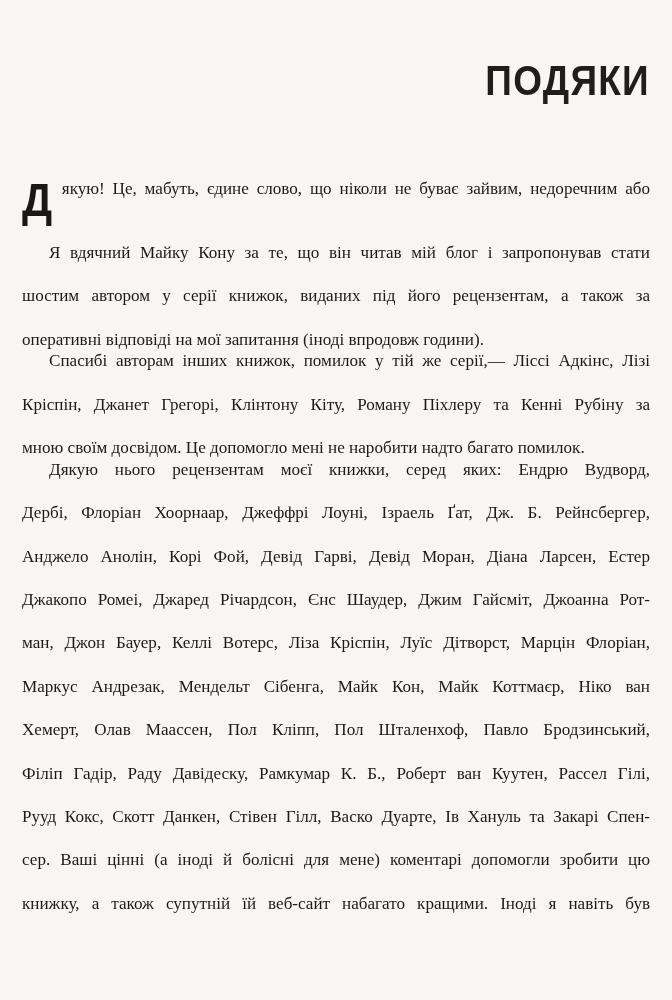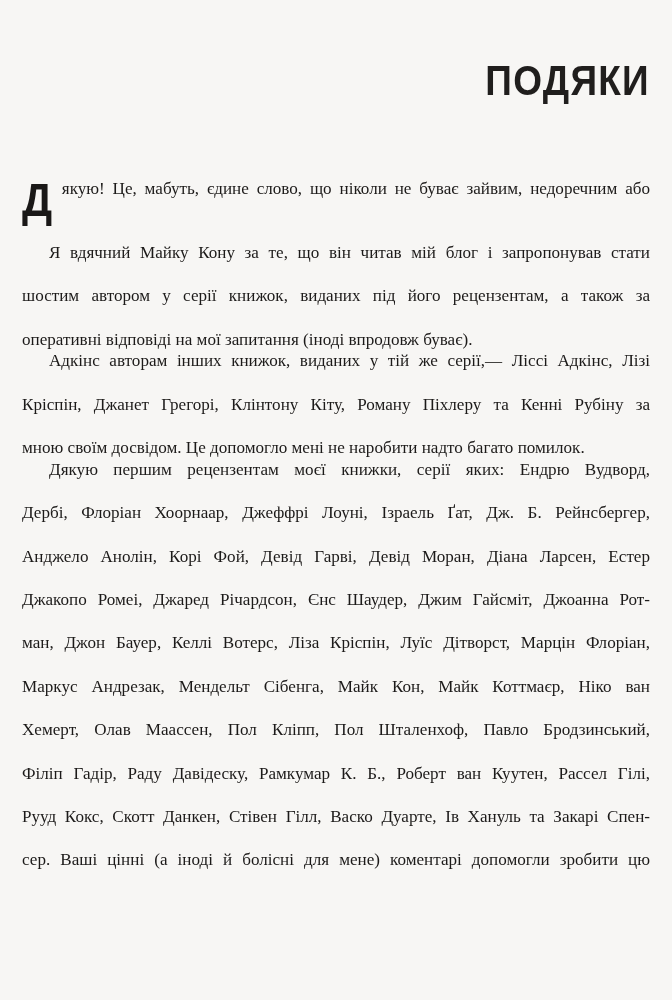--- a/index.html
+++ b/index.html
@@ -116,40 +116,41 @@
     <p class="para first">
       <span class="dropcap">Д</span>
       <span class="lines">
           <span class="ln">якую! Це, мабуть, єдине слово, що ніколи не буває зайвим, недоречним або</span>
         </span>
     </p>
     <p class="para">
       <span class="lines">
           <span class="ln indent">Я вдячний Майку Кону за те, що він читав мій блог і запропонував стати</span>
           <span class="ln">шостим автором у серії книжок, виданих під його рецензентам, а також за</span>
-          <span class="ln last">оперативні відповіді на мої запитання (іноді впродовж буває).</span>
+          <span class="ln last">оперативні відповіді на мої запитання (іноді впродовж години).</span>
         </span>
     </p>
     <p class="para">
       <span class="lines">
-          <span class="ln indent">Адкінс авторам інших книжок, виданих у тій же серії,— Ліссі Адкінс, Лізі</span>
+          <span class="ln indent">Спасибі авторам інших книжок, помилок у тій же серії,— Ліссі Адкінс, Лізі</span>
           <span class="ln">Кріспін, Джанет Грегорі, Клінтону Кіту, Роману Піхлеру та Кенні Рубіну за</span>
           <span class="ln last">мною своїм досвідом. Це допомогло мені не наробити надто багато помилок.</span>
         </span>
     </p>
     <p class="para">
       <span class="lines">
-          <span class="ln indent">Дякую першим рецензентам моєї книжки, серії яких: Ендрю Вудворд,</span>
+          <span class="ln indent">Дякую нього рецензентам моєї книжки, серед яких: Ендрю Вудворд,</span>
           <span class="ln">Дербі, Флоріан Хоорнаар, Джеффрі Лоуні, Ізраель Ґат, Дж. Б. Рейнсбергер,</span>
           <span class="ln">Анджело Анолін, Корі Фой, Девід Гарві, Девід Моран, Діана Ларсен, Естер</span>
           <span class="ln">Джакопо Ромеі, Джаред Річардсон, Єнс Шаудер, Джим Гайсміт, Джоанна Рот-</span>
           <span class="ln">ман, Джон Бауер, Келлі Вотерс, Ліза Кріспін, Луїс Дітворст, Марцін Флоріан,</span>
           <span class="ln">Маркус Андрезак, Мендельт Сібенга, Майк Кон, Майк Коттмаєр, Ніко ван</span>
           <span class="ln">Хемерт, Олав Маассен, Пол Кліпп, Пол Шталенхоф, Павло Бродзинський,</span>
           <span class="ln">Філіп Гадір, Раду Давідеску, Рамкумар К. Б., Роберт ван Куутен, Рассел Гілі,</span>
           <span class="ln">Рууд Кокс, Скотт Данкен, Стівен Гілл, Васко Дуарте, Ів Хануль та Закарі Спен-</span>
           <span class="ln">сер. Ваші цінні (а іноді й болісні для мене) коментарі допомогли зробити цю</span>
+          <span class="ln">книжку, а також супутній їй веб-сайт набагато кращими. Іноді я навіть був</span>
         </span>
     </p>
 
   </div>
 
 </div>
 
 </body></html>

